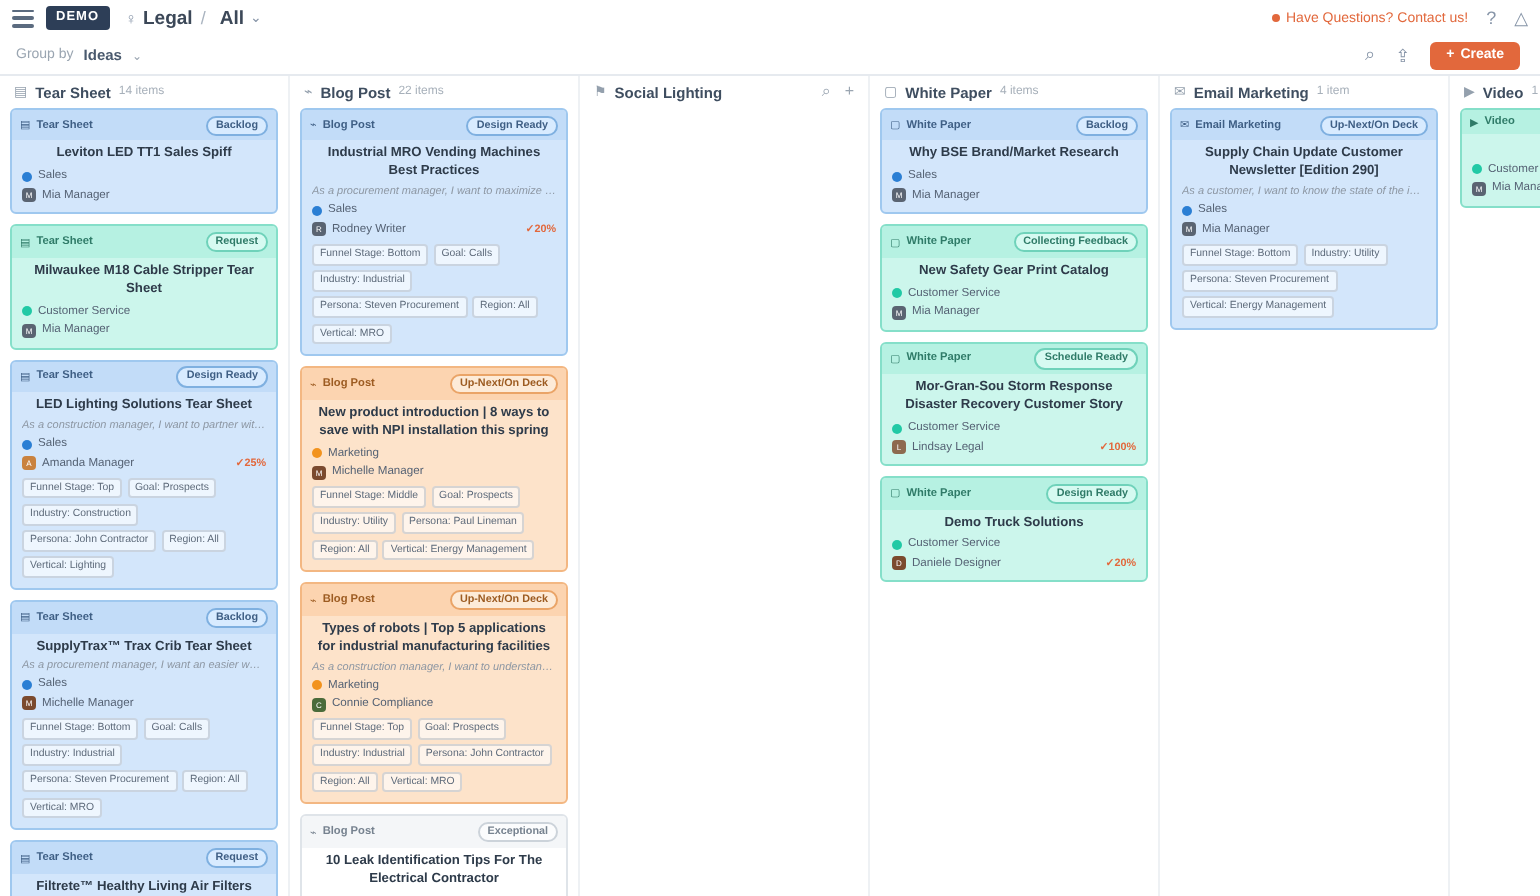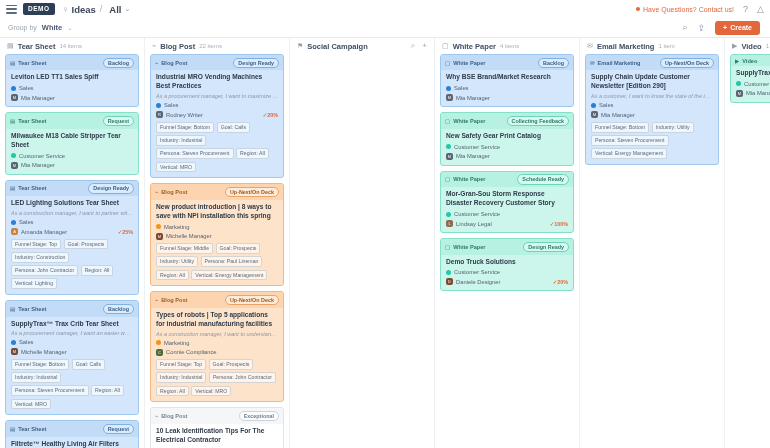--- a/index.html
+++ b/index.html
@@ -45,21 +45,21 @@
   .subbar .val { font-size: 7.5px; color: #4a5a6e; font-weight: bold; }
   .subbar .caret { font-size: 6px; color: #9aa5b1; }
   .subbar-right { margin-left: auto; display: flex; align-items: center; gap: 10px; padding-right: 2px;}
   .create-btn {
     background: #e2683c; color: #fff; font-size: 7px; font-weight: bold;
     padding: 3.5px 8px; border-radius: 3px; display: flex; align-items: center; gap: 3px;
     border: none; cursor: pointer;
   }
 
   
-  .board { display: flex; height: calc(448px - 38px); overflow: hidden; }
+  .board { display: flex; height: calc(448px - 38px); overflow: hidden; text-align: center; }
   .column { width: 145px; flex: 0 0 145px; display: flex; flex-direction: column;
             border-right: 1px solid #eef1f4; background: #fff; overflow: hidden; }
   .col-head { display: flex; align-items: center; gap: 4px; padding: 4px 7px 4px 7px; height:16px;}
   .col-head .ci { font-size: 7px; color: #94a0ad; }
   .col-head .ctitle { font-size: 7.5px; font-weight: bold; color: #3f4e60; }
   .col-head .ccount { font-size: 6px; color: #a7b0ba; }
   .col-head .chead-actions { margin-left:auto; display:flex; gap:7px; color:#9aa5b1; font-size:8px;}
   .col-body { flex: 1; padding: 0 5px 6px 5px; overflow: hidden; }
 
   
@@ -110,37 +110,37 @@
 <body>
 
 <div class="topbar">
   <div class="hamburger">
       <i></i>
       <i></i>
       <i></i>
     </div>
   <div class="demo-badge">DEMO</div>
   <span class="bulb-icon">♀</span>
-  <span class="crumb">Ideas</span>
+  <span class="crumb">Legal</span>
   <span class="crumb-sep">/</span>
   <span class="crumb">All</span>
   <span class="crumb-caret">⌄</span>
   <div class="topbar-right">
     <span class="contact-link">
       <span class="contact-dot"></span>
       <span>Have Questions? Contact us!</span>
     </span>
     <span class="icon-btn">?</span>
     <span class="icon-btn">△</span>
   </div>
 </div>
 
 <div class="subbar">
   <span class="lbl">Group by</span>
-  <span class="val">White</span>
+  <span class="val">Ideas</span>
   <span class="caret">⌄</span>
   <div class="subbar-right">
     <span class="icon-btn">⌕</span>
     <span class="icon-btn">⇪</span>
     <button class="create-btn">
       <span>+</span>
       <span>Create</span>
     </button>
   </div>
 </div>
@@ -352,21 +352,21 @@
           </div>
           <div class="card-body">
             <div class="card-title">10 Leak Identification Tips For The Electrical Contractor</div>
           </div>
         </div>
       </div>
     </div>
     <div class="column">
       <div class="col-head">
         <span class="ci">⚑</span>
-        <span class="ctitle">Social Campaign</span>
+        <span class="ctitle">Social Lighting</span>
         <span class="ccount"></span>
         <span class="chead-actions">
           <span>⌕</span>
           <span>+</span>
         </span>
       </div>
       <div class="col-body"></div>
     </div>
     <div class="column">
       <div class="col-head">

